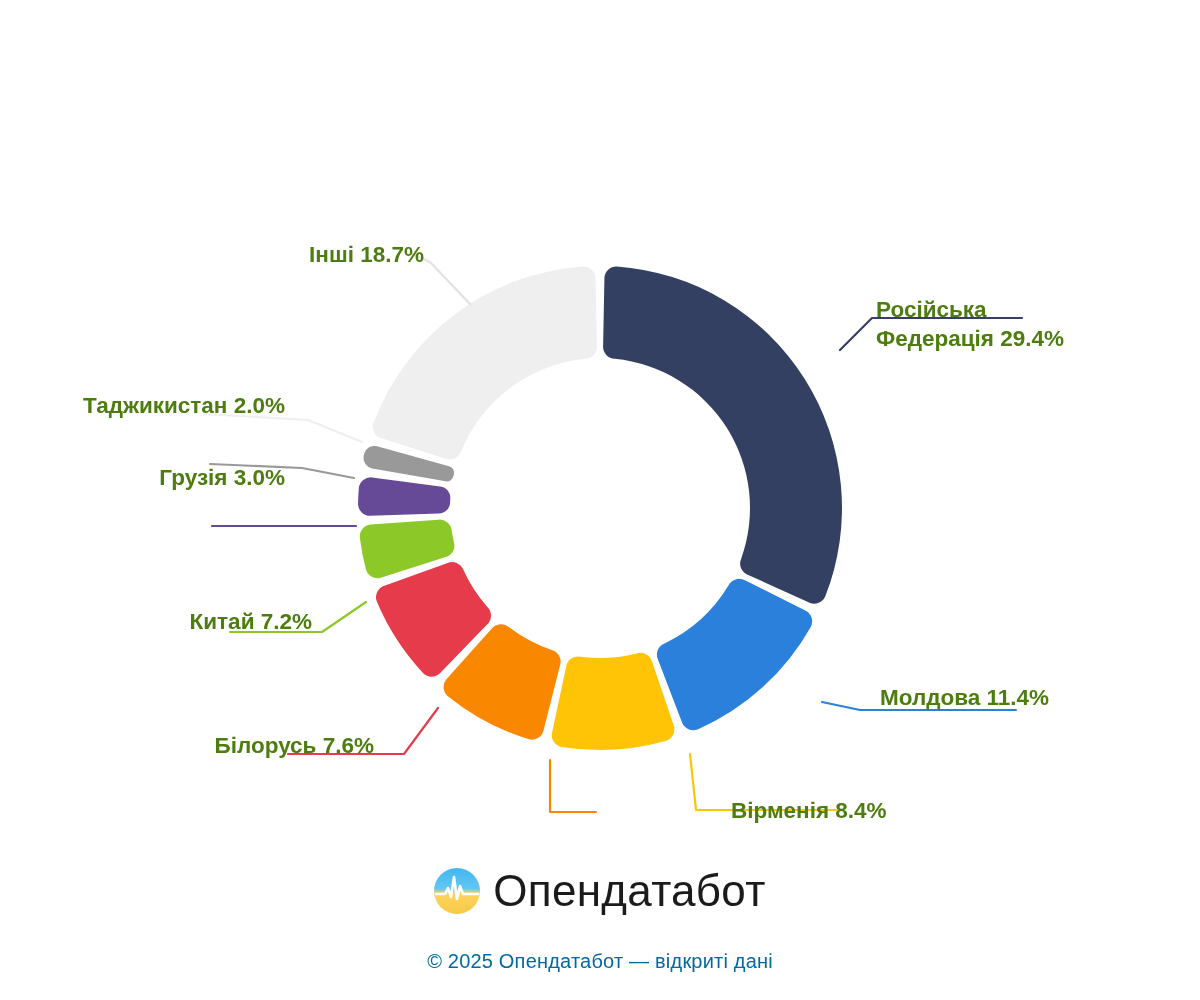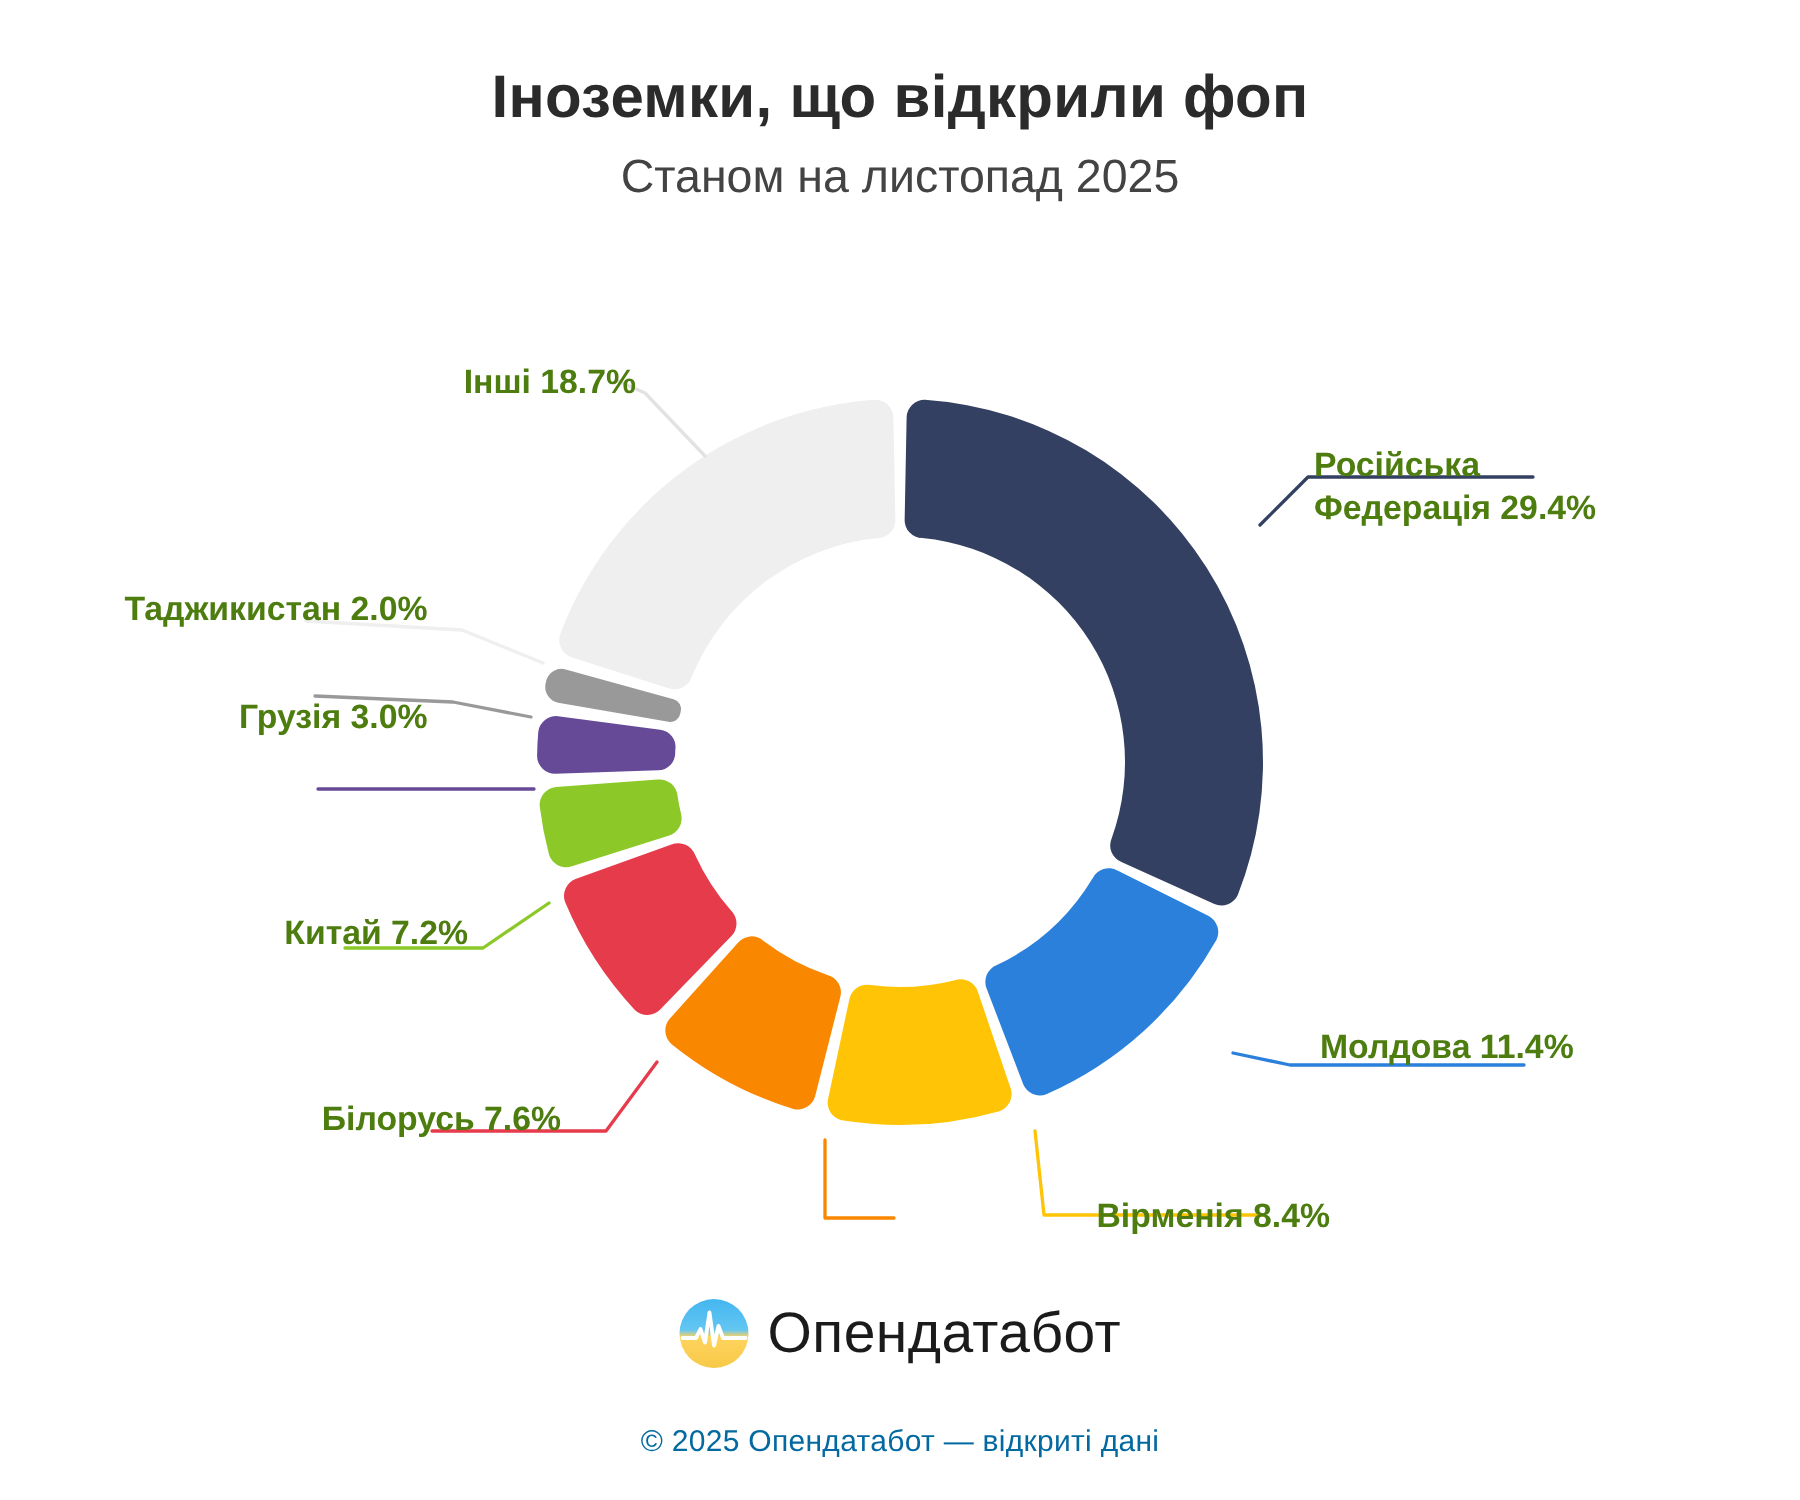--- a/index.html
+++ b/index.html
@@ -94,45 +94,41 @@
     width: 46px;
     height: 46px;
     border-radius: 50%;
     position: relative;
     overflow: hidden;
     flex: none;
     background: linear-gradient(180deg, #44b6f0 0%, #63c6f2 45%, #ffd45e 55%, #f7c948 100%);
   }
   .brand-logo svg { position: absolute; inset: 0; }
   .brand-name {
-    font-size: 38px;
+    font-size: 44px;
     font-weight: normal;
     color: #1b1b1b;
     letter-spacing: 0.3px;
   }
   .copyright {
     position: absolute;
     left: 0;
     top: 950px;
     width: 1200px;
     text-align: center;
     font-size: 20px;
     color: #0369a1;
     letter-spacing: 0.2px;
   }
 </style>
 </head>
 <body>
 
 <div id="page">
 
-  <div class="title-block">
-    <h1 class="chart-title">Іноземки, що відкрили фоп</h1>
-    <h2 class="chart-subtitle">Станом на листопад 2025</h2>
-  </div>
 
   <div class="donut-wrap">
     <svg class="donut-svg" viewBox="0 0 1200 1000">
       <g id="slices">
           <path d="M 604.42 278.04 A 12 12 0 0 1 616.63 266.57 A 242 242 0 0 1 825.19 596.61 A 12 12 0 0 1 809.59 602.72 L 747.62 574.72 A 12 12 0 0 1 741.19 558.65 A 150 150 0 0 0 614.86 358.74 A 12 12 0 0 1 603.11 346.03 Z" fill="#334061"></path>
           <path d="M 805.80 610.70 A 12 12 0 0 1 810.91 626.66 A 242 242 0 0 1 697.53 729.48 A 12 12 0 0 1 682.15 722.83 L 657.86 659.32 A 12 12 0 0 1 664.60 643.38 A 150 150 0 0 0 728.44 585.49 A 12 12 0 0 1 744.95 580.33 Z" fill="#2a80db"></path>
           <path d="M 673.84 725.83 A 12 12 0 0 1 666.23 740.76 A 242 242 0 0 1 561.27 746.88 A 12 12 0 0 1 551.98 732.93 L 566.18 666.43 A 12 12 0 0 1 580.50 656.73 A 150 150 0 0 0 636.65 653.45 A 12 12 0 0 1 652.01 661.42 Z" fill="#ffc405"></path>
           <path d="M 543.38 730.92 A 12 12 0 0 1 528.87 739.31 A 242 242 0 0 1 447.55 695.94 A 12 12 0 0 1 446.43 679.22 L 491.84 628.60 A 12 12 0 0 1 509.09 627.31 A 150 150 0 0 0 551.57 649.97 A 12 12 0 0 1 560.12 665.01 Z" fill="#fa8700"></path>
           <path d="M 439.97 673.20 A 12 12 0 0 1 423.22 673.26 A 242 242 0 0 1 376.72 601.34 A 12 12 0 0 1 383.66 586.08 L 447.62 563.00 A 12 12 0 0 1 463.43 570.04 A 150 150 0 0 0 487.36 607.06 A 12 12 0 0 1 487.29 624.36 Z" fill="#e63b4b"></path>
           <path d="M 380.82 577.72 A 12 12 0 0 1 366.03 569.84 A 242 242 0 0 1 359.80 537.42 A 12 12 0 0 1 370.60 524.61 L 438.42 519.70 A 12 12 0 0 1 451.74 530.76 A 150 150 0 0 0 453.88 541.90 A 12 12 0 0 1 445.62 557.11 Z" fill="#8cc928"></path>

